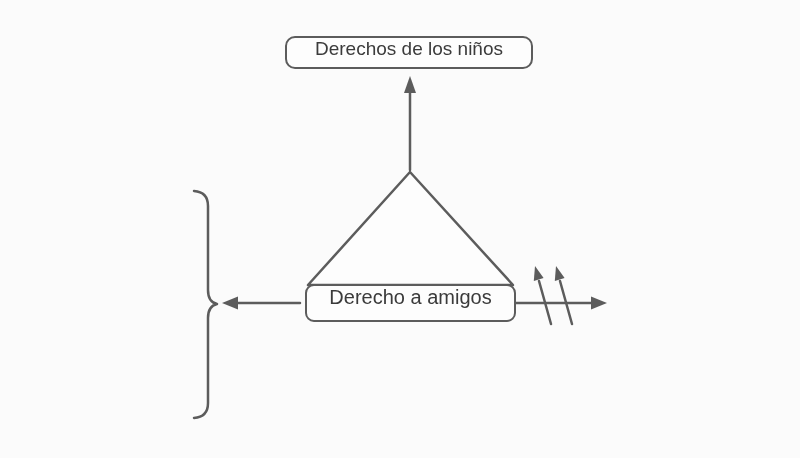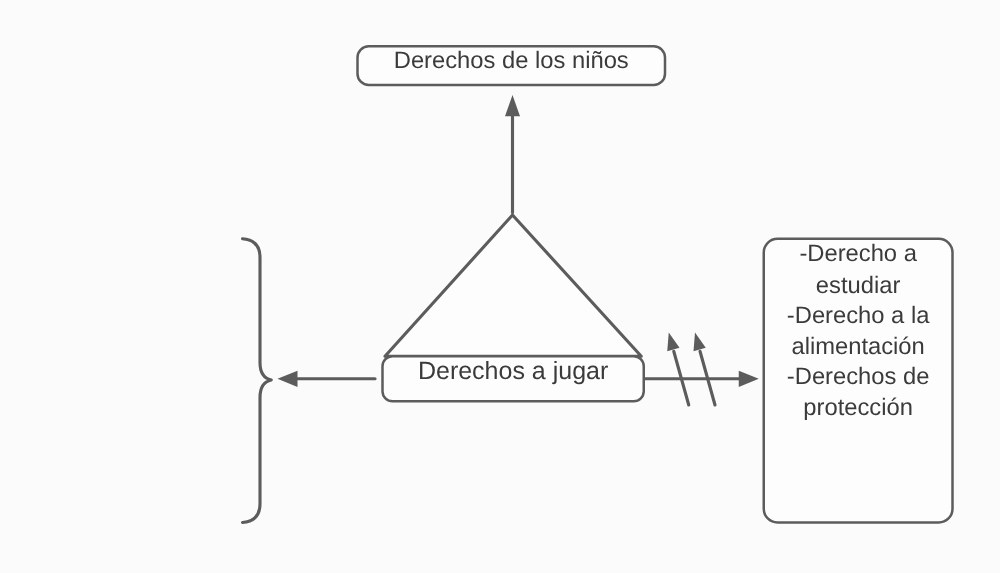--- a/index.html
+++ b/index.html
@@ -99,26 +99,18 @@
     </g>
 
     <path class="ln" d="M194,191 Q208,192 208,206 L208,290 Q208,302 217,304 Q208,306 208,318 L208,403 Q208,417 194,418"></path>
   </svg>
 
   <div class="box top-box">
     <span>Derechos de los niños</span>
   </div>
 
   <div class="box center-box">
-    <span>Derechos a jugar</span>
+    <span>Derecho a amigos</span>
   </div>
 
 
-  <div class="box right-box">
-    <span>-Derecho a
-estudiar
--Derecho a la
-alimentación
--Derechos de
-protección</span>
-  </div>
 
 </div>
 
 </body></html>

